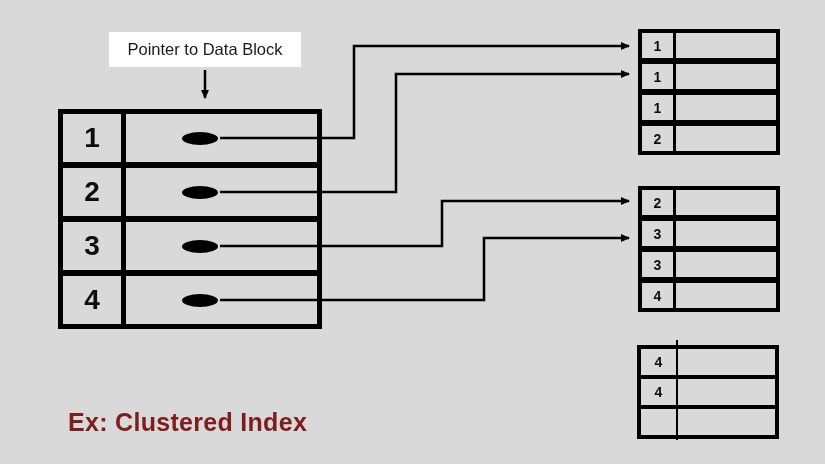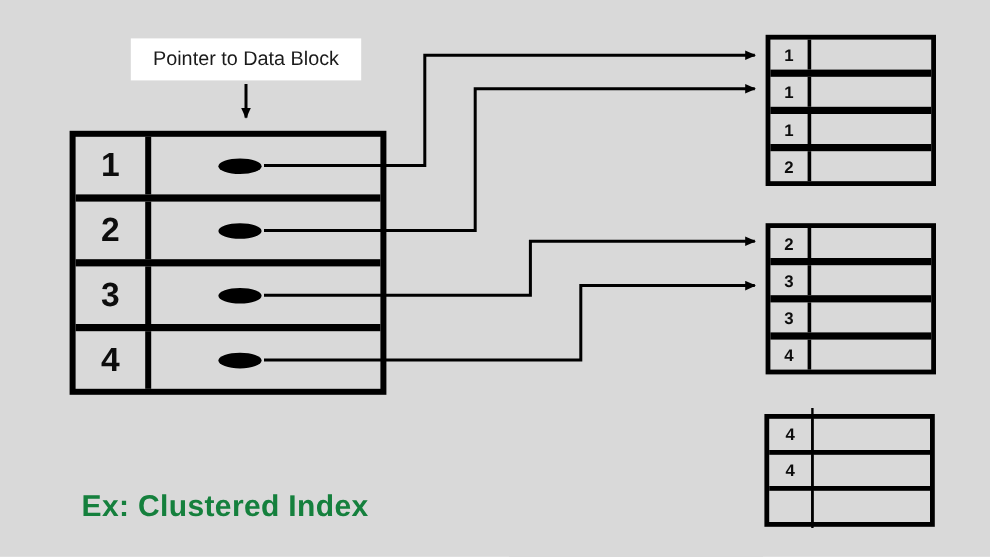--- a/index.html
+++ b/index.html
@@ -56,21 +56,21 @@
     font-weight:bold; font-size:14px; color:#0d0d0d;
   }
   .db-rest { flex:1; }
   .db-3 .db-row { height:26px; border-bottom:4px solid #000; }
   .db-3 .db-row:last-child { border-bottom:none; }
   .db-3 .db-key { width:37px; border-right:2px solid #000; }
 
   
   .caption {
     position:absolute; left:68px; top:408px;
-    font-size:25px; font-weight:bold; color:#15803d;
+    font-size:25px; font-weight:bold; color:#7f1d1d;
     letter-spacing:0.3px; white-space:nowrap;
   }
 
   
   .overlay {
     position:absolute; left:0; top:0;
     width:825px; height:464px;
     pointer-events:none;
   }
 </style>

